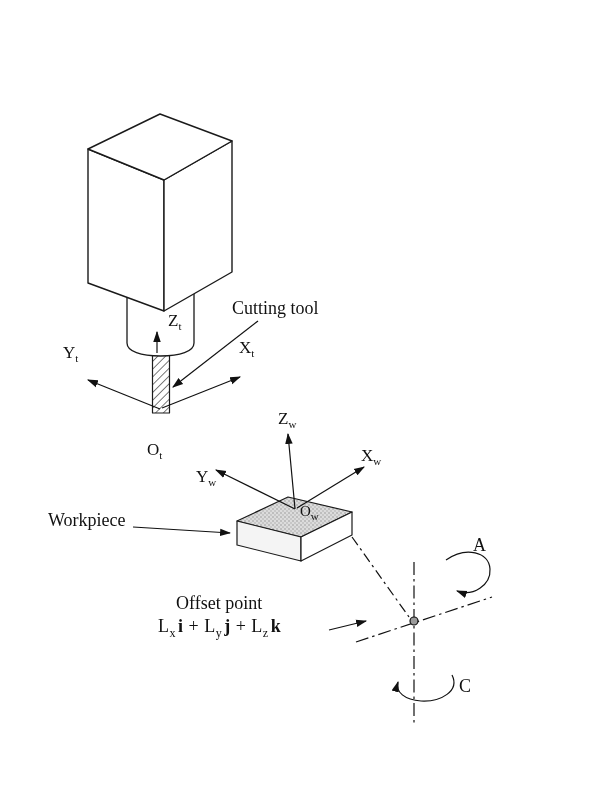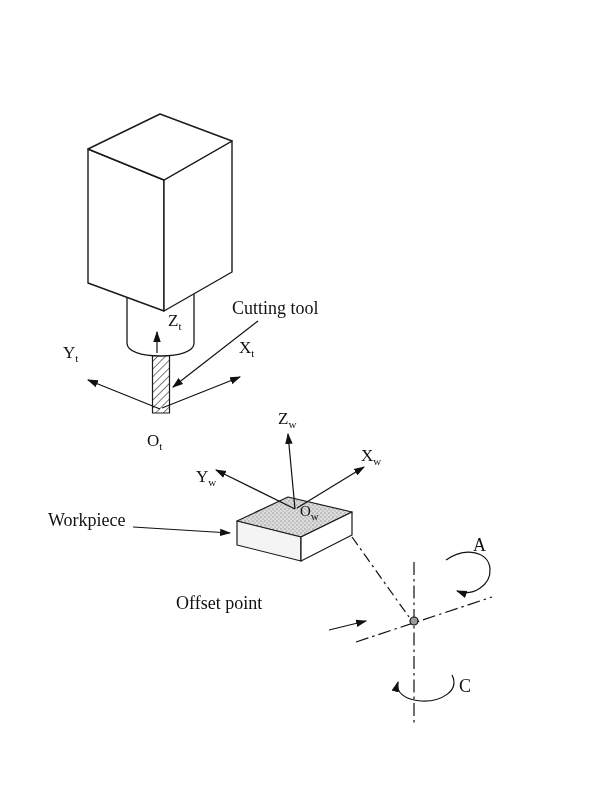--- a/index.html
+++ b/index.html
@@ -90,40 +90,47 @@
 
   <div class="lbl" style="left:168px; top:312px">
     <span>Z</span><sub>t</sub>
   </div>
   <div class="lbl" style="left:63px; top:344px">
     <span>Y</span><sub>t</sub>
   </div>
   <div class="lbl" style="left:239px; top:339px">
     <span>X</span><sub>t</sub>
   </div>
-  <div class="lbl" style="left:147px; top:432px">
+  <div class="lbl" style="left:147px; top:441px">
     <span>O</span><sub>t</sub>
   </div>
 
   <div class="lbl" style="left:278px; top:410px">
     <span>Z</span><sub>w</sub>
   </div>
   <div class="lbl" style="left:196px; top:468px">
     <span>Y</span><sub>w</sub>
   </div>
   <div class="lbl" style="left:361px; top:447px">
     <span>X</span><sub>w</sub>
   </div>
   <div class="lbl" style="left:300px; top:503px; font-size:15px">
     <span>O</span><sub>w</sub>
   </div>
 
   <div class="lbl big" style="left:48px; top:511px">Workpiece</div>
 
   <div class="lbl big" style="left:176px; top:594px">Offset point</div>
 
+  <div class="lbl formula" style="left:158px; top:617px">
+    <span>L</span><sub>x</sub> <b>i</b>
+    <span>+</span>
+    <span>L</span><sub>y</sub> <b>j</b>
+    <span>+</span>
+    <span>L</span><sub>z</sub> <b>k</b>
+  </div>
 
   <div class="lbl big" style="left:473px; top:536px">A</div>
 
 
   <div class="lbl big" style="left:459px; top:677px">C</div>
 
 </div>
 
 </body></html>

